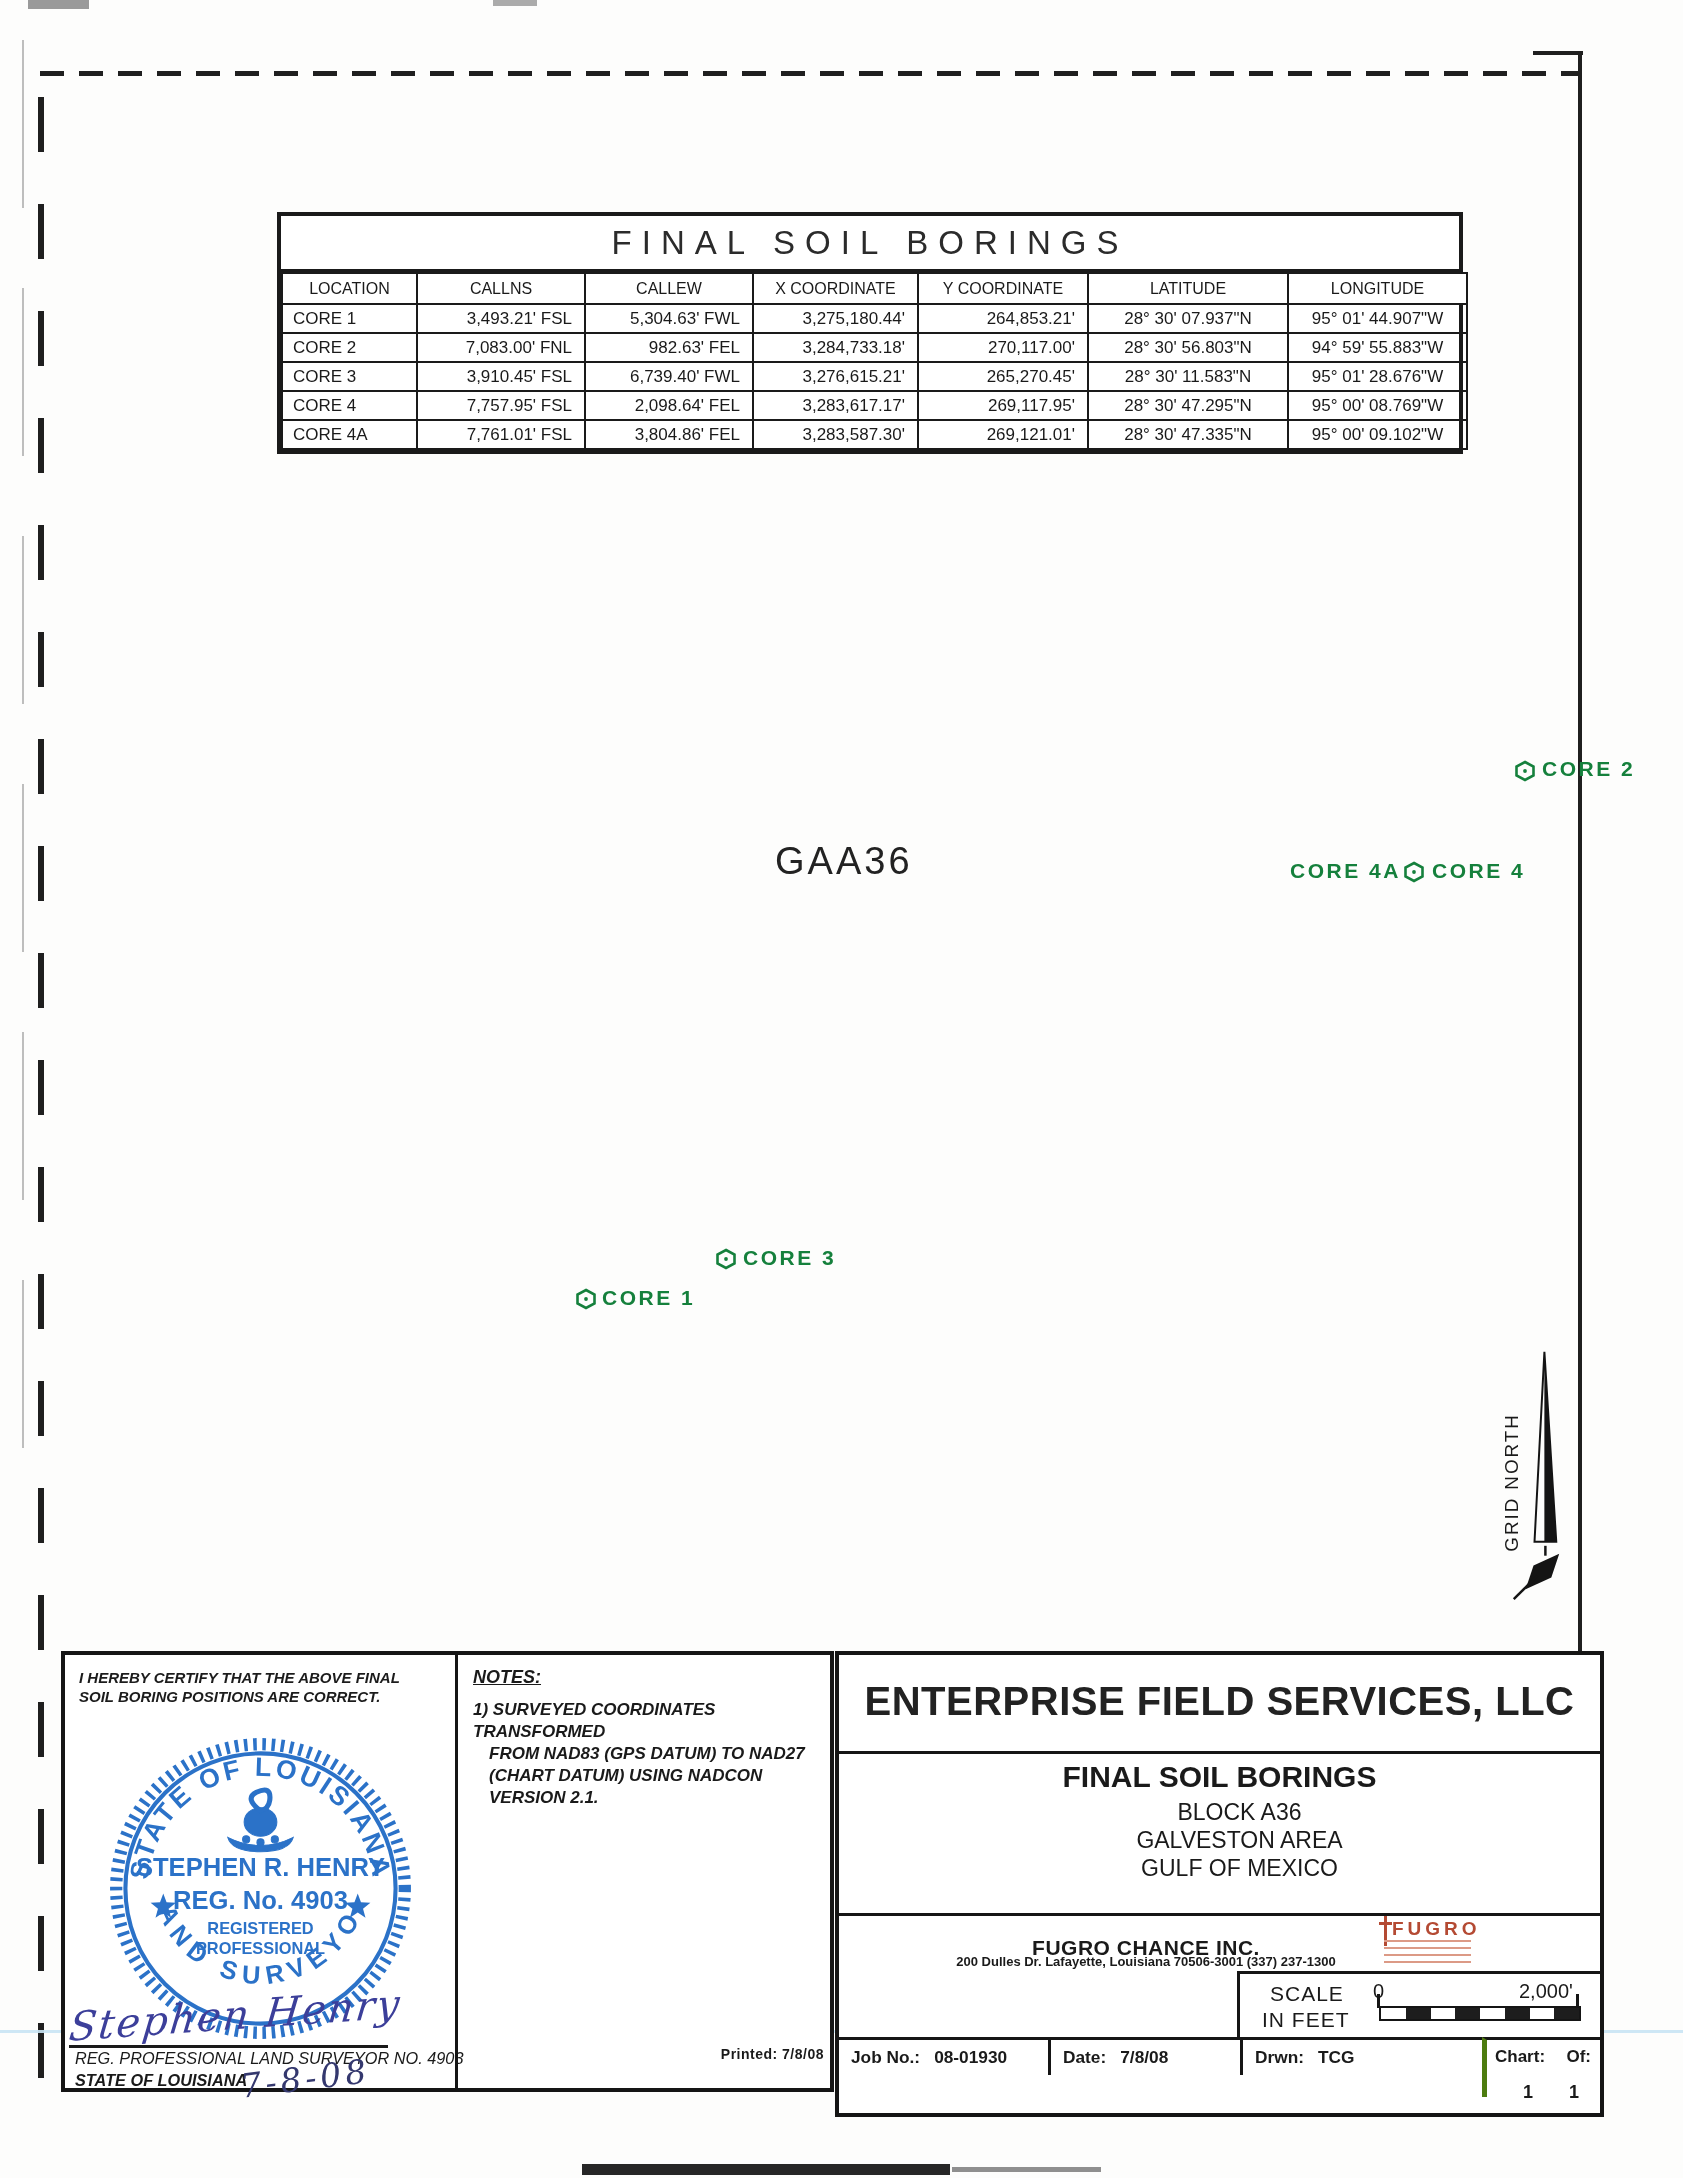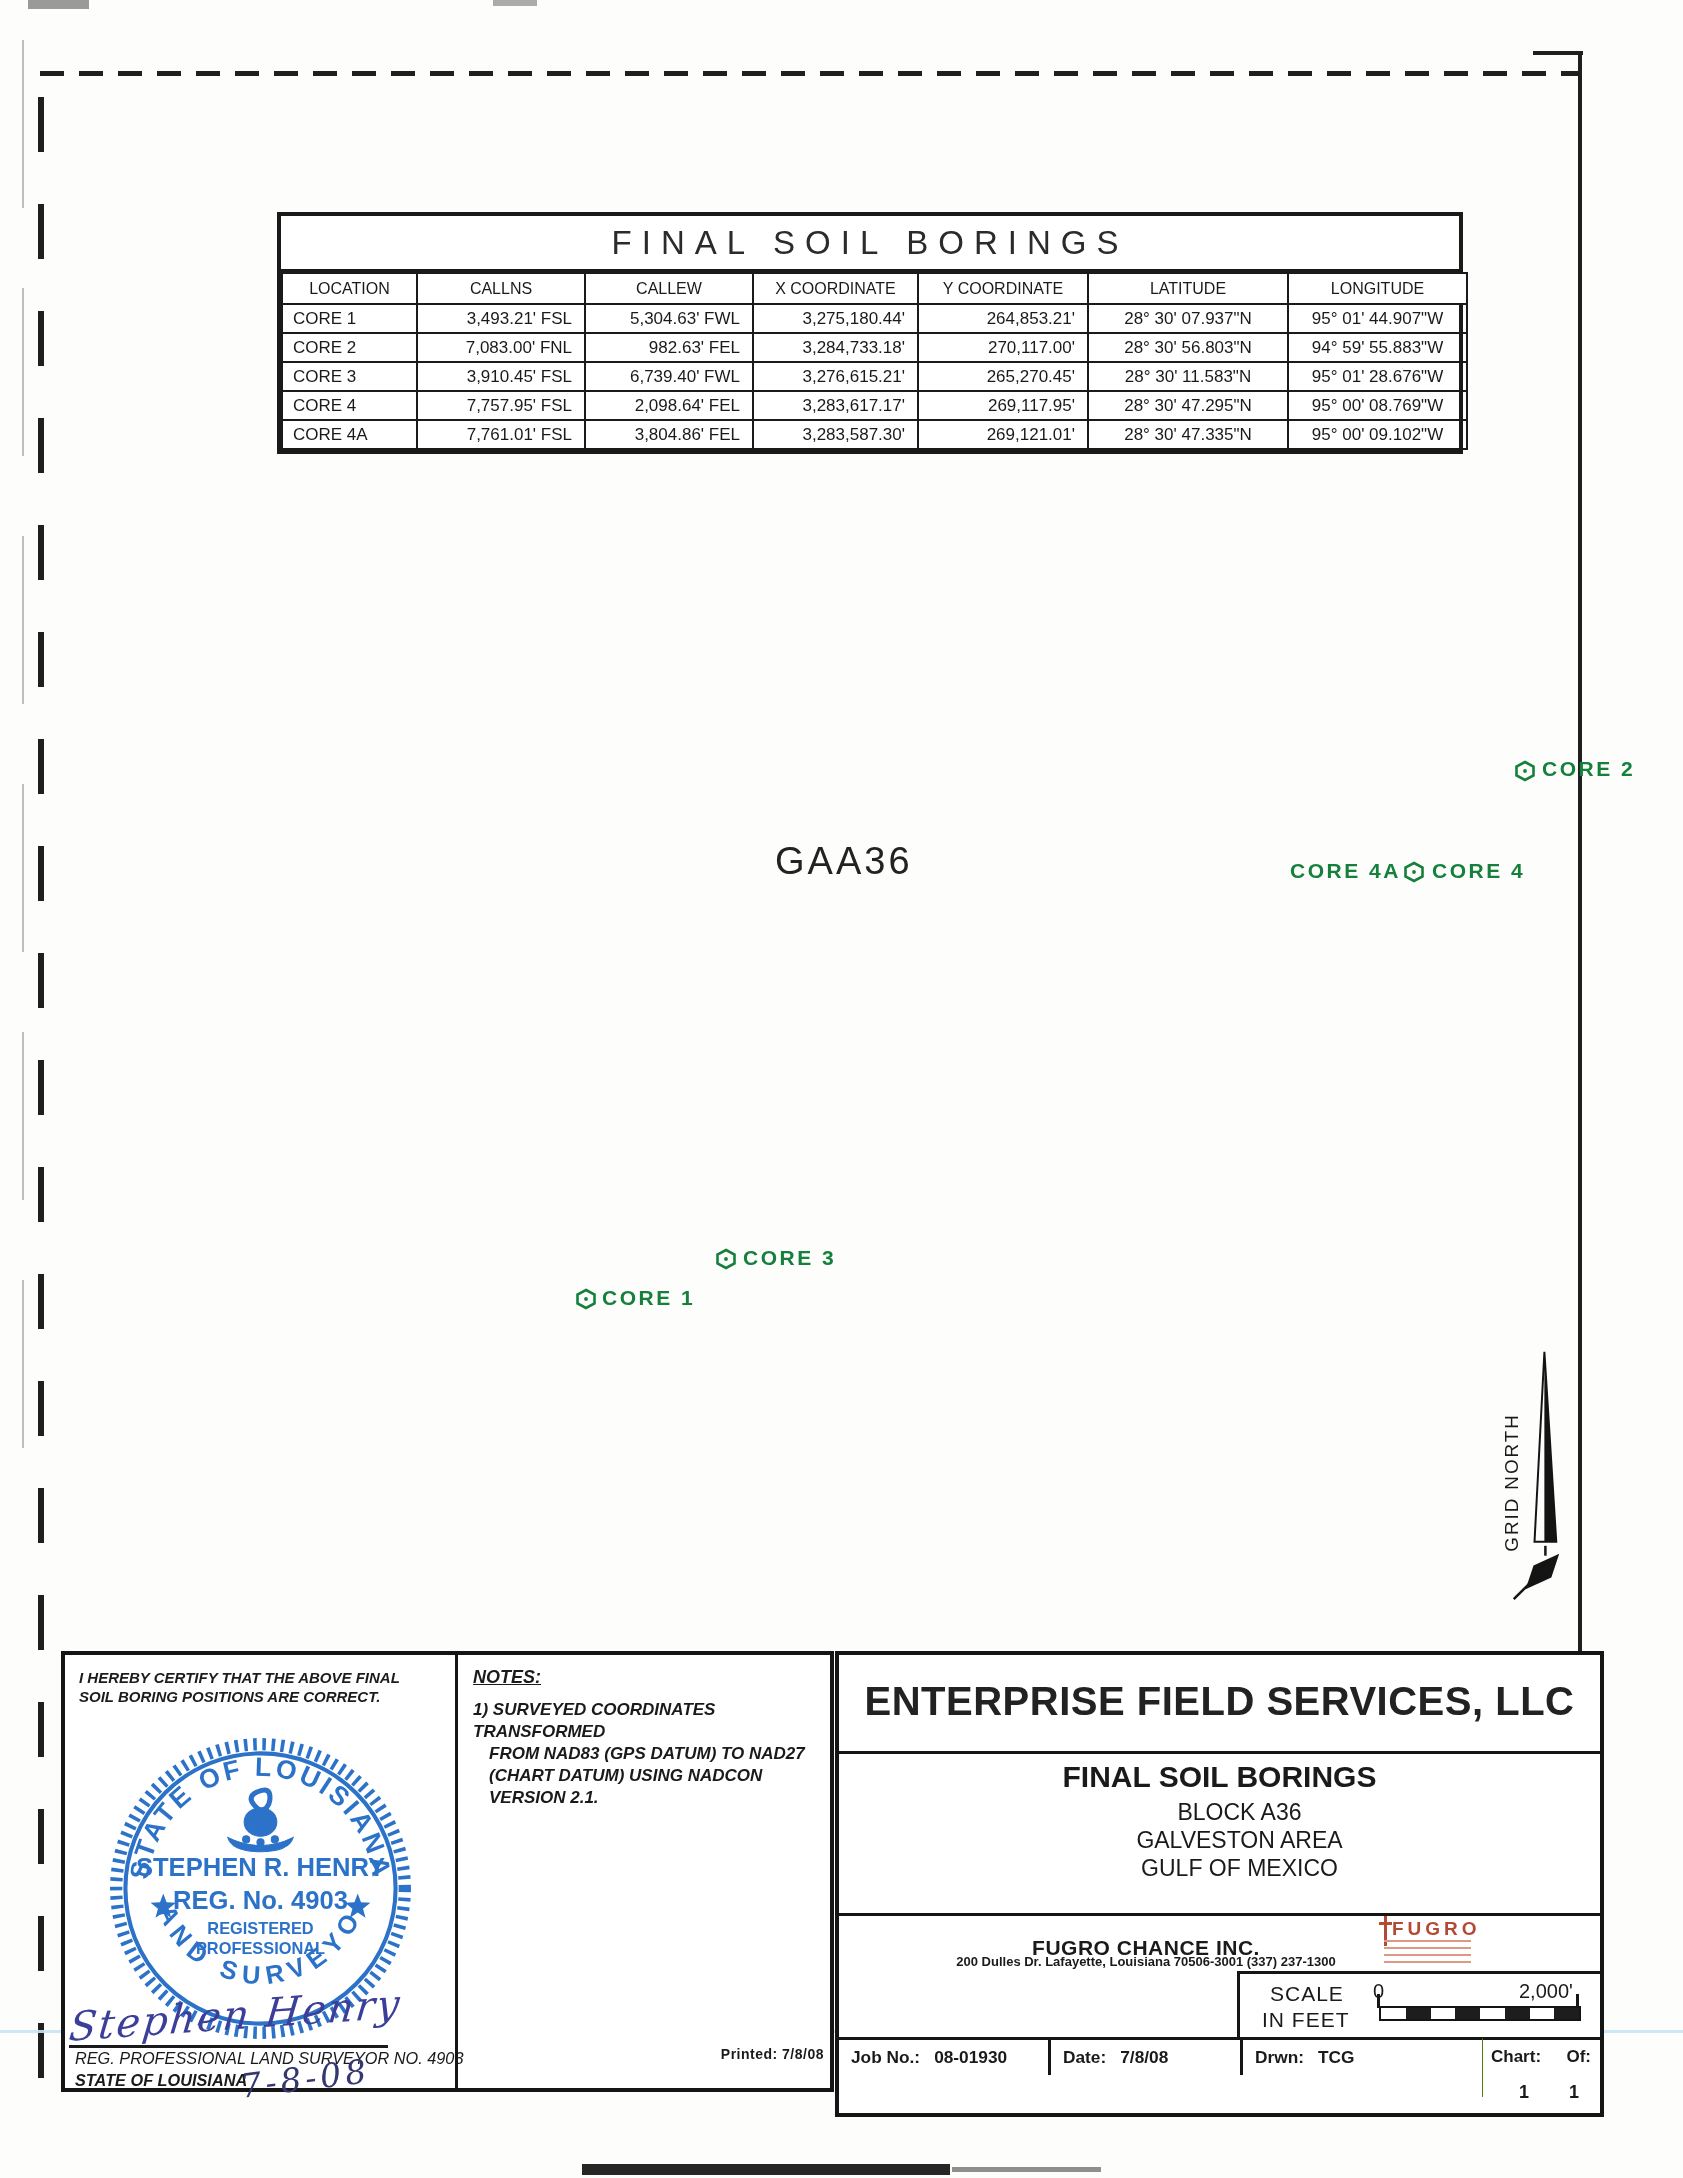--- a/index.html
+++ b/index.html
@@ -82,21 +82,21 @@
   .scale-max{position:absolute;left:279px;top:6px;font-size:20px;}
   .scale-bar{position:absolute;left:139px;top:32px;width:198px;height:11px;border:2px solid #151515;display:flex;}
   .scale-bar .seg{flex:1;}
   .scale-bar .seg:nth-child(odd){background:#fff;}
   .scale-bar .seg:nth-child(even){background:#1d1d1d;}
   .scale-tick-l{position:absolute;left:137px;top:20px;width:3px;height:14px;background:#151515;}
   .scale-tick-r{position:absolute;left:336px;top:20px;width:3px;height:14px;background:#151515;}
   .job-cell{position:absolute;left:0;top:382px;width:209px;height:38px;border-top:3px solid #151515;box-sizing:border-box;}
   .date-cell{position:absolute;left:209px;top:382px;width:192px;height:38px;border-top:3px solid #151515;border-left:3px solid #151515;box-sizing:border-box;}
   .drwn-cell{position:absolute;left:401px;top:382px;width:242px;height:38px;border-top:3px solid #151515;border-left:3px solid #151515;box-sizing:border-box;}
-  .chart-cell{position:absolute;left:643px;top:382px;width:119px;height:60px;border-top:3px solid #151515;border-left:1px solid #4d7c0f;box-sizing:border-box;}
+  .chart-cell{position:absolute;left:643px;top:382px;width:119px;height:60px;border-top:3px solid #151515;border-left:5px solid #4d7c0f;box-sizing:border-box;}
   .dwg-cell{position:absolute;left:0;top:420px;width:643px;height:39px;border-top:3px solid #151515;box-sizing:border-box;}
   .kv{display:flex;gap:14px;align-items:center;height:100%;padding-left:12px;font-size:17.3px;font-weight:700;white-space:nowrap;}
   .chart-lbl{position:absolute;left:8px;top:7px;font-size:17px;font-weight:700;}
   .of-lbl{position:absolute;right:10px;top:7px;font-size:17px;font-weight:700;}
   .chart-val{position:absolute;left:36px;top:42px;font-size:18px;font-weight:700;}
   .of-val{position:absolute;right:22px;top:42px;font-size:18px;font-weight:700;}
 </style>
 </head>
 <body>
 

